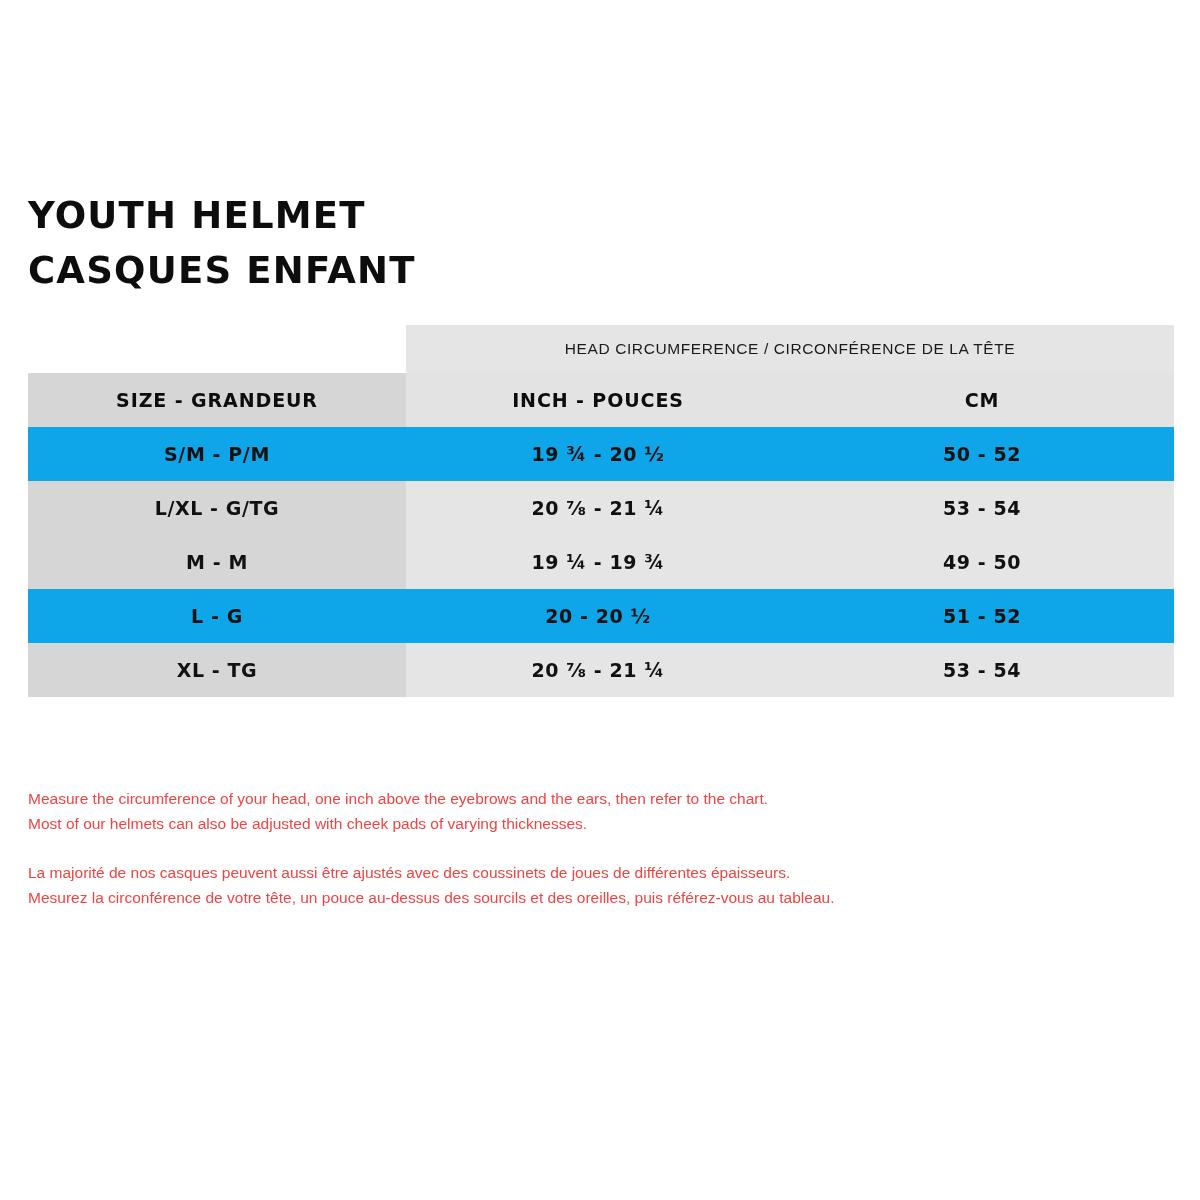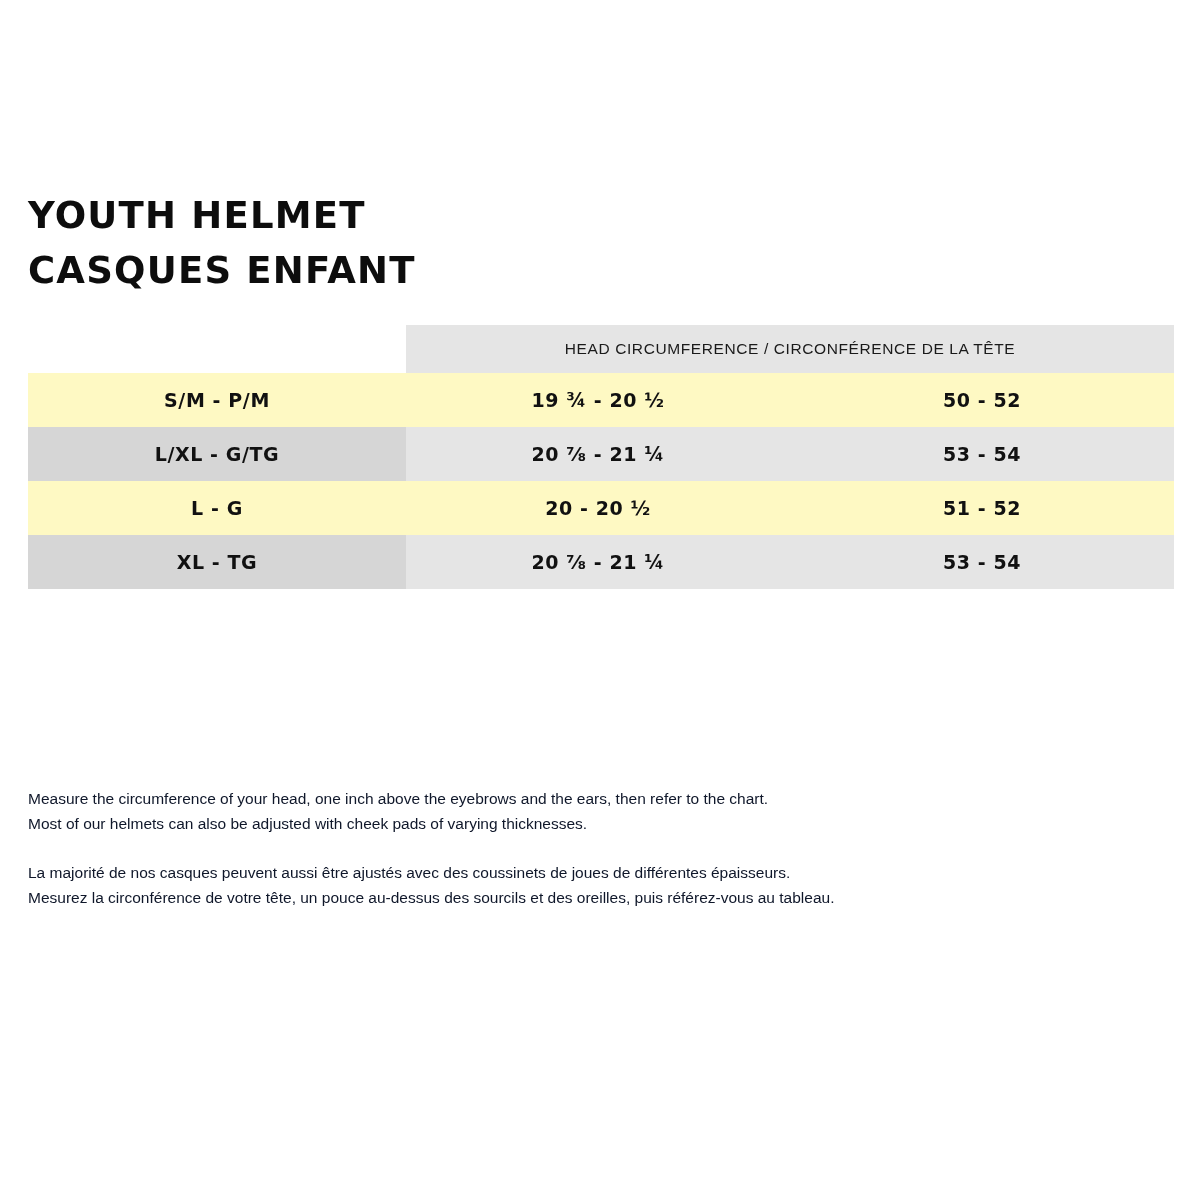--- a/index.html
+++ b/index.html
@@ -57,21 +57,21 @@
   .col-cm   { width: 384px; }
 
   tr.header-row td { height: 48px; }
   tr.sub-header-row td { height: 54px; }
   tr.data-row td { height: 54px; }
 
   .cell-blank { background: #ffffff; }
   .cell-light { background: #e5e5e5; }
   .cell-mid   { background: #e3e3e3; }
   .cell-dark  { background: #d6d6d6; }
-  .cell-white { background: #fef9c3; }
+  .cell-white { background: #0ea5e9; }
 
   .hc-label {
     font-size: 15.5px;
     letter-spacing: 0.6px;
     color: #1a1a1a;
     font-family: "Liberation Sans", sans-serif;
   }
   .sub-head {
     font-size: 19px;
     font-weight: bold;
@@ -86,21 +86,21 @@
     color: #111111;
     font-family: "DejaVu Sans", sans-serif;
   }
   .notes {
     position: absolute;
     left: 28px;
     top: 786px;
     width: 1120px;
     font-size: 15.5px;
     line-height: 25px;
-    color: #0f172a;
+    color: #ef4444;
     font-family: "Liberation Sans", sans-serif;
   }
   .notes p {
     margin: 0;
   }
   .notes .gap {
     height: 24px;
   }
 </style>
 </head>
@@ -120,20 +120,31 @@
       <col class="col-cm">
     </colgroup>
     <tbody>
       <tr class="header-row">
         <td class="cell-blank"></td>
         <td class="cell-light" colspan="2">
           <span class="hc-label">HEAD CIRCUMFERENCE / CIRCONFÉRENCE DE LA TÊTE</span>
         </td>
       </tr>
 
+      <tr class="sub-header-row">
+        <td class="cell-dark">
+          <span class="sub-head">SIZE - GRANDEUR</span>
+        </td>
+        <td class="cell-mid">
+          <span class="sub-head">INCH - POUCES</span>
+        </td>
+        <td class="cell-mid">
+          <span class="sub-head">CM</span>
+        </td>
+      </tr>
 
       <tr class="data-row">
         <td class="cell-white">
           <span class="data-cell">S/M - P/M</span>
         </td>
         <td class="cell-white">
           <span class="data-cell">19 ¾ - 20 ½</span>
         </td>
         <td class="cell-white">
           <span class="data-cell">50 - 52</span>
@@ -146,20 +157,31 @@
         </td>
         <td class="cell-light">
           <span class="data-cell">20 ⅞ - 21 ¼</span>
         </td>
         <td class="cell-light">
           <span class="data-cell">53 - 54</span>
         </td>
       </tr>
 
 
+      <tr class="data-row">
+        <td class="cell-dark">
+          <span class="data-cell">M - M</span>
+        </td>
+        <td class="cell-light">
+          <span class="data-cell">19 ¼ - 19 ¾</span>
+        </td>
+        <td class="cell-light">
+          <span class="data-cell">49 - 50</span>
+        </td>
+      </tr>
 
       <tr class="data-row">
         <td class="cell-white">
           <span class="data-cell">L - G</span>
         </td>
         <td class="cell-white">
           <span class="data-cell">20 - 20 ½</span>
         </td>
         <td class="cell-white">
           <span class="data-cell">51 - 52</span>

